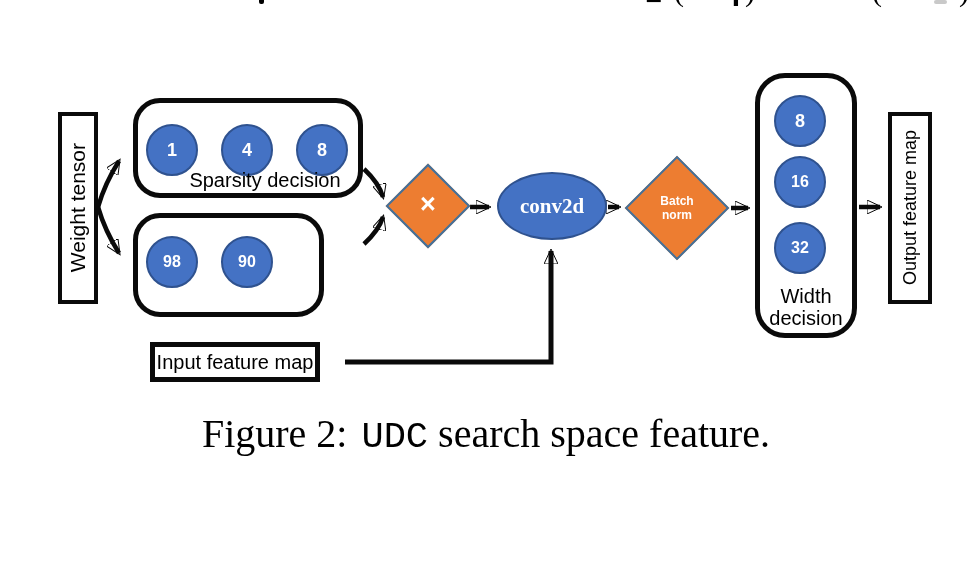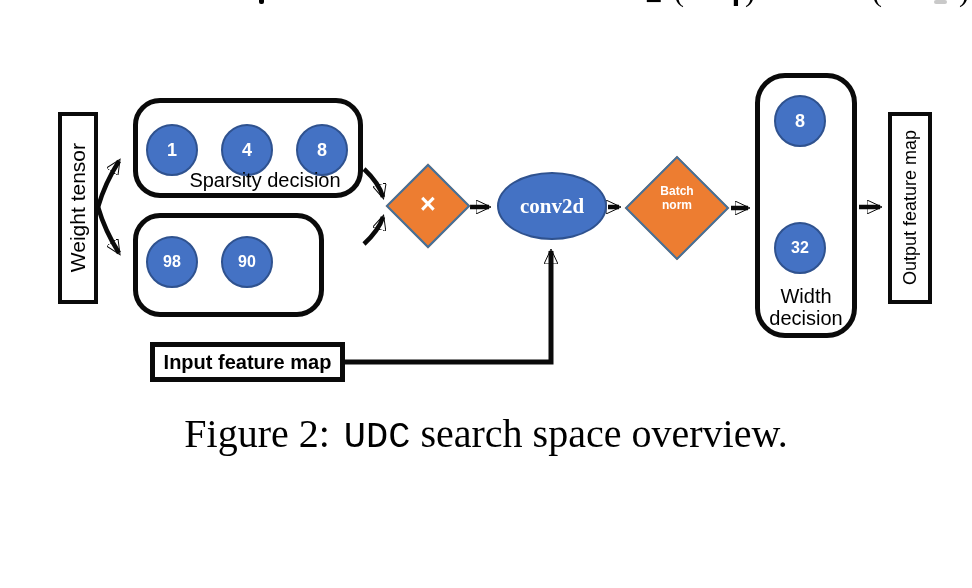--- a/index.html
+++ b/index.html
@@ -107,39 +107,40 @@
     <div class="circle two-digit" style="left:8px; top:18px;">98</div>
     <div class="circle two-digit" style="left:83px; top:18px;">90</div>
   </div>
 
   <div class="diamond" style="left:398px; top:176px; width:60px; height:60px;"></div>
   <div class="diamond-label" style="left:398px; top:174px; width:60px; height:60px; font-size:27px;">×</div>
 
   <div class="ellipse" style="left:497px; top:172px; width:110px; height:68px;font-family:Liberation Serif, serif;">conv2d</div>
 
   <div class="diamond" style="left:640px; top:171px; width:74px; height:74px;"></div>
-  <div class="diamond-label" style="left:640px; top:161px; width:74px; height:74px; font-size:12px; line-height:1.2;align-items:center;">
+  <div class="diamond-label" style="left:640px; top:171px; width:74px; height:74px; font-size:12px; line-height:1.2;align-items:center;">
     <span>Batch</span>
     <span>norm</span>
   </div>
 
   <div class="group" style="left:755px; top:73px; width:102px; height:265px; border-radius:30px;">
     <div class="circle" style="left:14px; top:17px;">8</div>
+    <div class="circle two-digit" style="left:14px; top:78px;">16</div>
     <div class="circle two-digit" style="left:14px; top:144px;">32</div>
     <div class="group-label" style="bottom:4px; line-height:1.1;">
       <div>Width</div>
       <div>decision</div>
     </div>
   </div>
 
   <div class="thickbox" style="left:888px; top:112px; width:44px; height:192px;">
     <span class="vtext" style="font-size:18px;">Output feature map</span>
   </div>
 
-  <div class="thickbox" style="left:150px; top:342px; width:195px; height:40px; border-width:5px;font-weight:bold;">
+  <div class="thickbox" style="left:150px; top:342px; width:170px; height:40px; border-width:5px;">
     <span style="font-size:20px;">Input feature map</span>
   </div>
 
   <div class="caption">
-    <span class="cap-serif">Figure 2:</span><span class="cap-mono">UDC</span><span class="cap-serif">search space overview.</span>
+    <span class="cap-serif">Figure 2:</span><span class="cap-mono">UDC</span><span class="cap-serif">search space feature.</span>
   </div>
 
 </div>
 
 </body></html>

